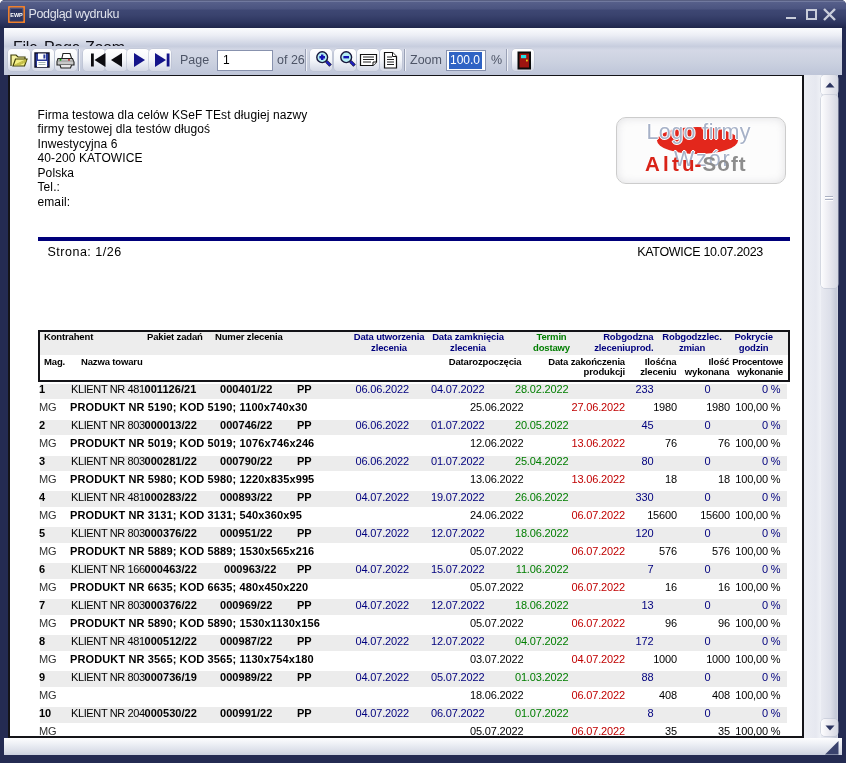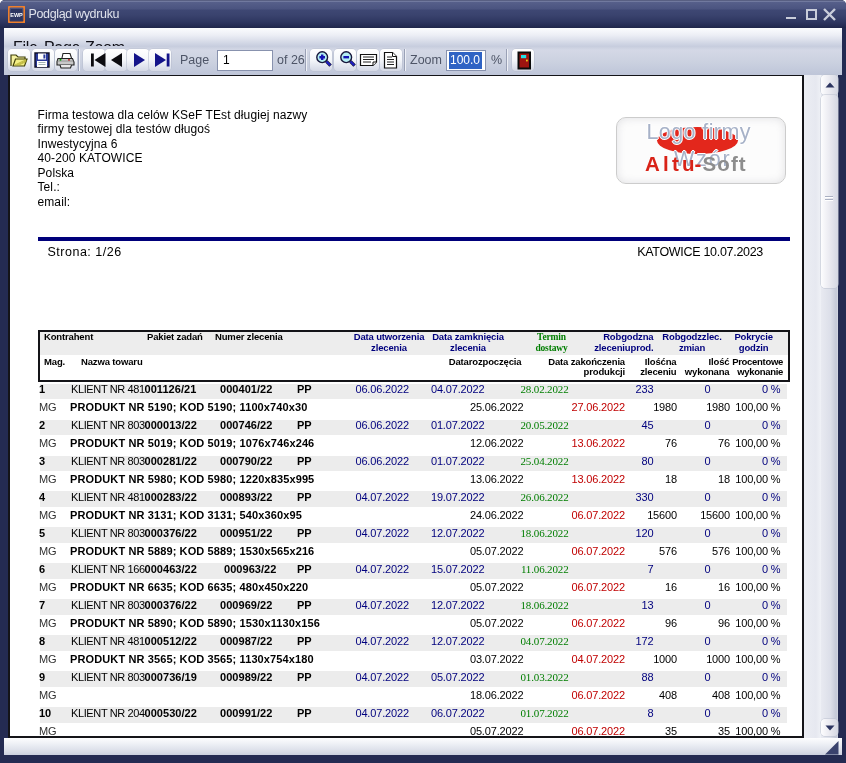--- a/index.html
+++ b/index.html
@@ -31,21 +31,21 @@
 
 .t{position:absolute;white-space:pre;color:#000;}
 .f12{font-size:12px;line-height:14.5px;}
 .hd{font-size:9.5px;font-weight:bold;line-height:10.8px;letter-spacing:-0.15px;}
 .d{font-size:11px;line-height:13px;letter-spacing:-0.15px;}
 .kl{letter-spacing:-0.38px;}
 .bn{letter-spacing:0.05px;}
 .prod{letter-spacing:0.12px;}
 .b{font-weight:bold;}
 .navy{color:#00007e;}
-.grn{color:#007e00;font-family:Liberation Serif, serif;}
+.grn{color:#007e00;}
 .red{color:#c00000;}
 .gband{position:absolute;left:39.5px;width:747px;height:15.5px;background:#ececec;}
 </style></head><body>
 <div id="w">
 <div id="tb"></div>
 <svg class="abs" style="left:8px;top:6px" width="17" height="17" viewBox="0 0 17 17">
  <rect x="0.5" y="0.5" width="16" height="16" rx="2" fill="none" stroke="#ee7f2c" stroke-width="2.2"></rect>
  <rect x="3" y="3" width="11" height="11" fill="#2c3560"></rect>
  <text x="8.5" y="10.5" font-size="5.5" fill="#fff" text-anchor="middle" font-family="Liberation Sans" font-weight="bold">EWP</text>
 </svg>

